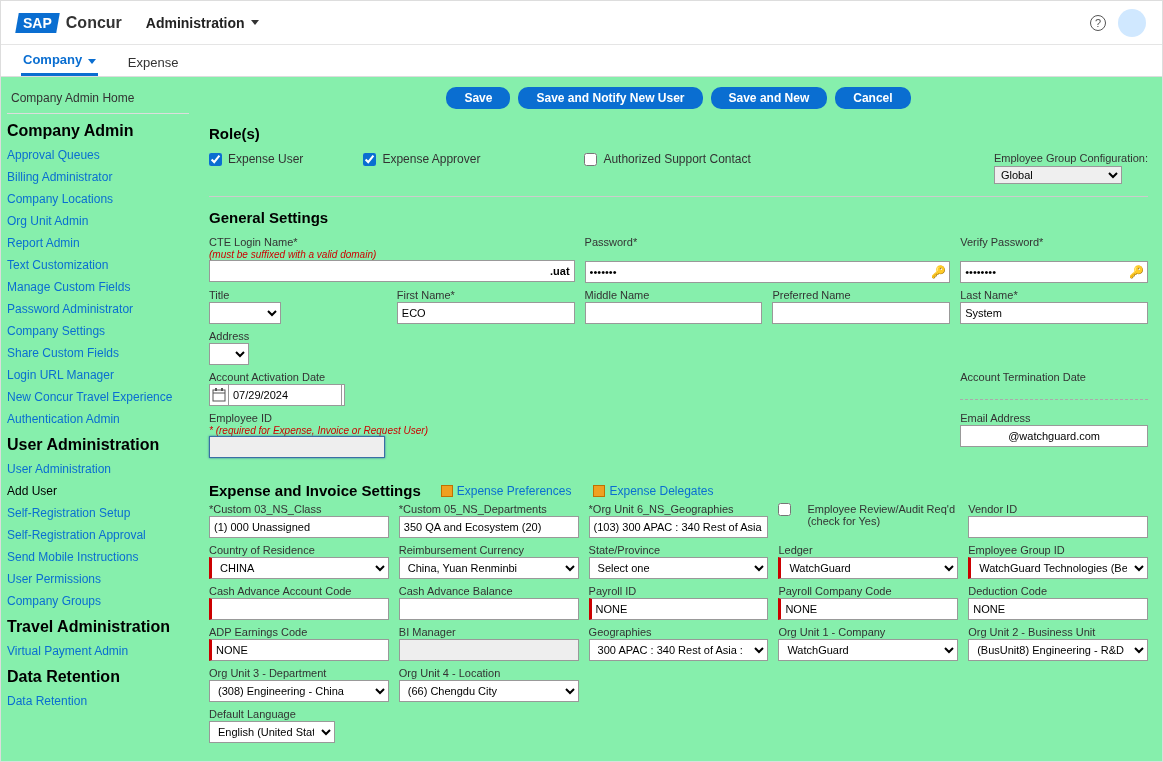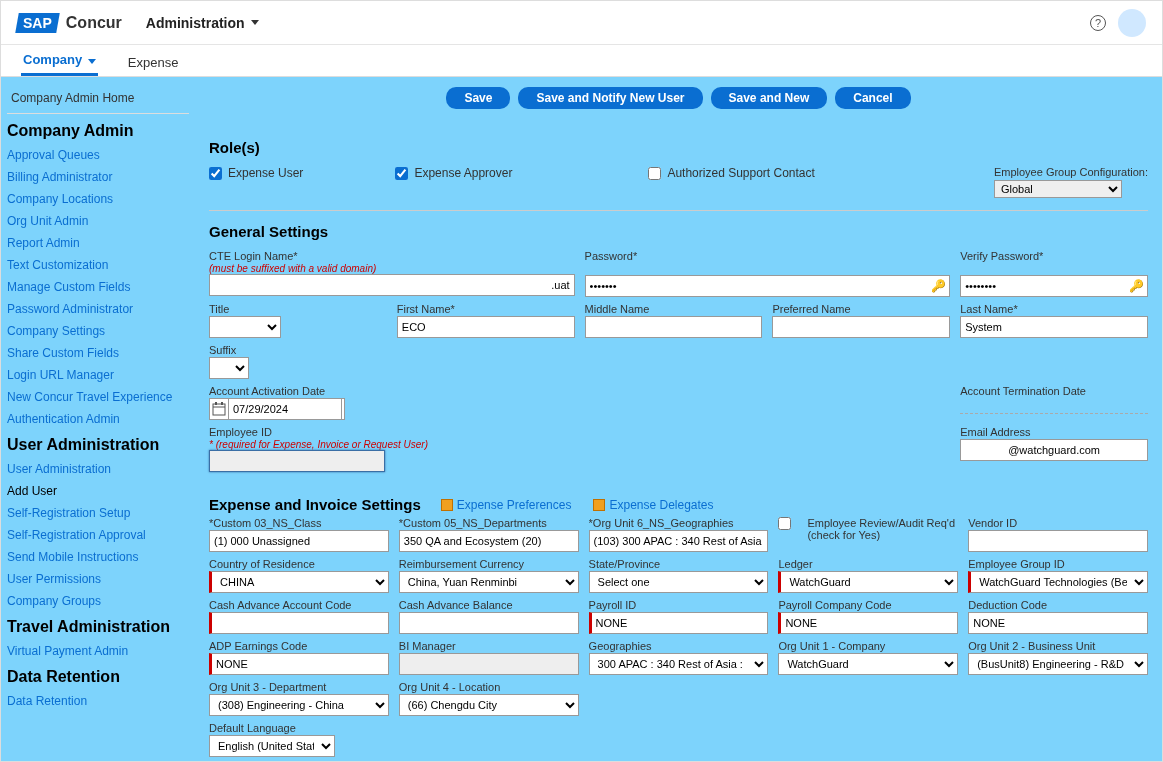--- a/index.html
+++ b/index.html
@@ -16,39 +16,39 @@
 .topbar-right { margin-left: auto; display: flex; align-items: center; gap: 12px; }
 .help-icon { width: 16px; height: 16px; border: 1.5px solid #555; border-radius: 50%; display: flex; align-items: center; justify-content: center; font-size: 11px; color: #555; cursor: pointer; }
 .avatar { width: 28px; height: 28px; background: #d0e8ff; border-radius: 50%; }
 
 
 .navtabs { height: 32px; display: flex; align-items: flex-end; padding: 0 20px; border-bottom: 1px solid #ddd; background: #fff; gap: 28px; }
 .navtab { font-size: 13px; padding: 6px 2px; cursor: pointer; color: #333; position: relative; }
 .navtab.active { color: #0a6ed1; font-weight: 600; border-bottom: 3px solid #0a6ed1; }
 
 
-.main { display: flex; height: calc(100% - 76px); background: #7dd3fc; }
+.main { display: flex; height: calc(100% - 76px); background: #86efac; }
 .sidebar { width: 194px; padding: 10px 6px 10px 6px; }
 .breadcrumb { font-size: 12px; color: #333; margin: 4px 4px 8px 4px; }
 .sidebar hr { border: none; border-top: 1px solid #ddd; margin: 4px 0 8px 0; }
 .sidebar-heading { font-size: 16px; font-weight: bold; color: #000; margin: 6px 0 4px 0; }
 .sidebar-link { display: block; color: #0a6ed1; font-size: 12px; padding: 2px 0; cursor: pointer; line-height: 1.5; }
 .sidebar-link.current { color: #000; }
 .content { flex: 1; padding: 10px 14px; overflow-y: auto; }
 
 
-.action-row { display: flex; gap: 8px; justify-content: center; margin-bottom: 30px; }
+.action-row { display: flex; gap: 8px; justify-content: center; margin-bottom: 16px; }
 .btn-blue { background: #0a6ed1; color: #fff; border: none; border-radius: 10px; padding: 4px 18px; font-size: 12px; font-weight: 600; cursor: pointer; }
 
 
 .section-title { font-size: 15px; font-weight: bold; color: #000; margin: 6px 0 10px 0; }
 .section-hr { border: none; border-top: 1px solid #ccc; margin: 12px 0; }
 
 
-.roles-row { display: flex; align-items: flex-start; gap: 36px; flex-wrap: wrap; }
+.roles-row { display: flex; align-items: flex-start; gap: 4px; flex-wrap: wrap; }
 .role-item { display: flex; align-items: center; gap: 6px; font-size: 12px; }
 .role-item input[type="checkbox"] { width: 13px; height: 13px; accent-color: #0a6ed1; }
 .egc-block { margin-left: auto; }
 .egc-block label { font-size: 11px; display: block; margin-bottom: 2px; }
 .egc-block select { width: 128px; font-size: 11px; padding: 1px 2px; border: 1px solid #999; }
 
 
 .form-grid { display: grid; grid-template-columns: repeat(5, 1fr); gap: 6px 10px; }
 .field { display: flex; flex-direction: column; }
 .field-label { font-size: 11px; color: #333; margin-bottom: 1px; white-space: nowrap; overflow: hidden; text-overflow: ellipsis; }
@@ -175,21 +175,21 @@
           <select><option>Global</option></select>
         </div>
       </div>
       <hr class="section-hr">
 
       <div class="section-title">General Settings</div>
       <div class="form-grid">
         <div class="field span-2">
           <span class="field-label">CTE Login Name*</span>
           <span class="field-hint-red">(must be suffixed with a valid domain)</span>
-          <input type="text" style="text-align: right;" value=".uat">
+          <input type="text" style="text-align: right; font-weight: bold;" value=".uat">
         </div>
         <div class="field span-2">
           <span class="field-label">Password*</span>
           <span style="height:12px;"></span>
           <div class="pw-wrap">
             <input type="text" value="•••••••" style="">
             <span class="pw-icon">🔑</span>
           </div>
         </div>
         <div class="field span-2">
@@ -216,21 +216,21 @@
         <div class="field span-1">
           <span class="field-label">Preferred Name</span>
           <input type="text" style="">
         </div>
         <div class="field span-2">
           <span class="field-label">Last Name*</span>
           <input type="text" value="System" style="">
         </div>
 
         <div class="field span-6">
-          <span class="field-label">Suffix</span>
+          <span class="field-label">Address</span>
           <select style="width:40px;"><option></option></select>
         </div>
 
         <div class="field span-4">
           <span class="field-label">Account Activation Date</span>
           <div class="calendar-input">
             <svg width="14" height="14" viewBox="0 0 14 14">
                 <rect x="1" y="2" width="12" height="11" fill="none" stroke="#555"></rect>
                 <line x1="1" y1="5" x2="13" y2="5" stroke="#555"></line>
                 <rect x="3" y="0" width="2" height="3" fill="#555"></rect>

